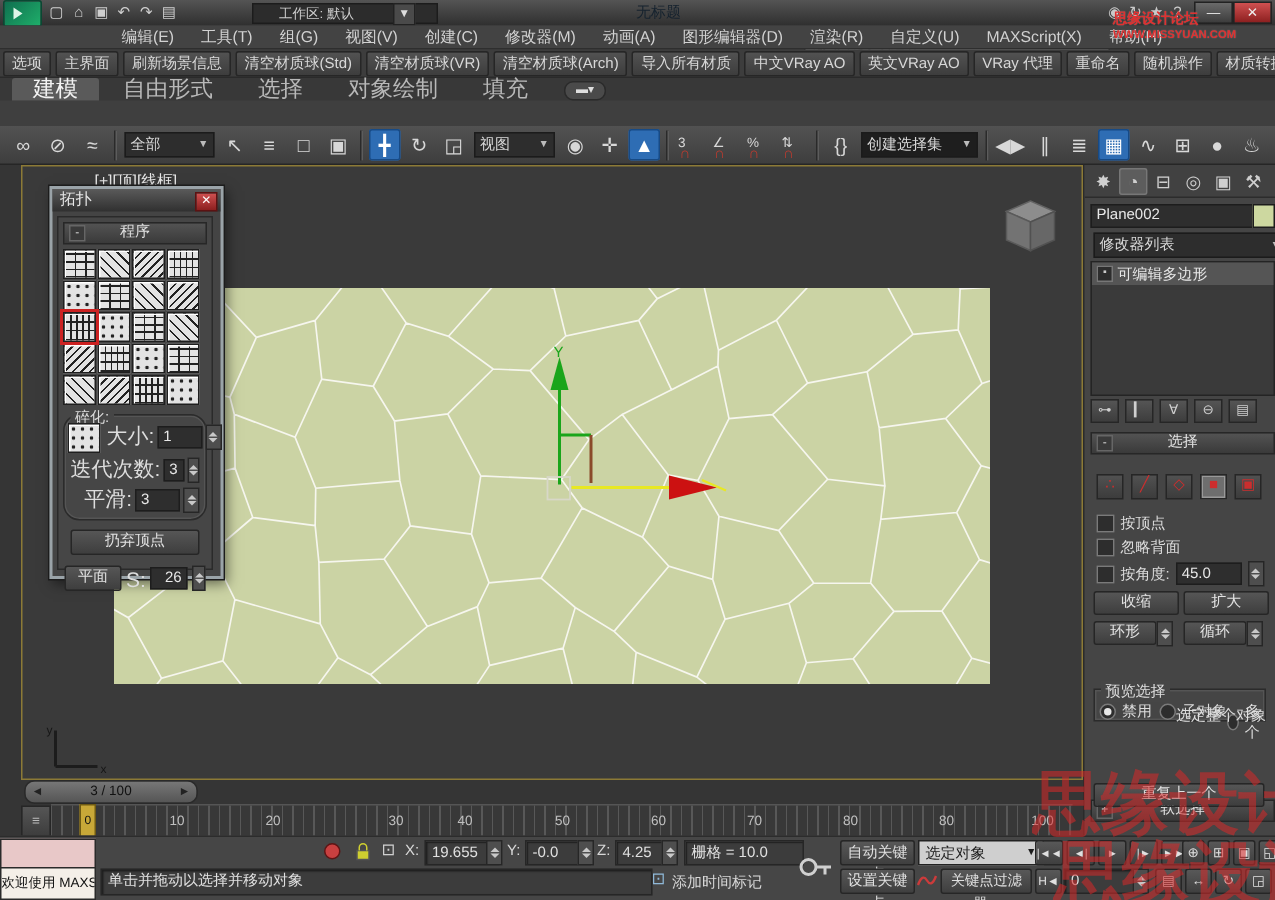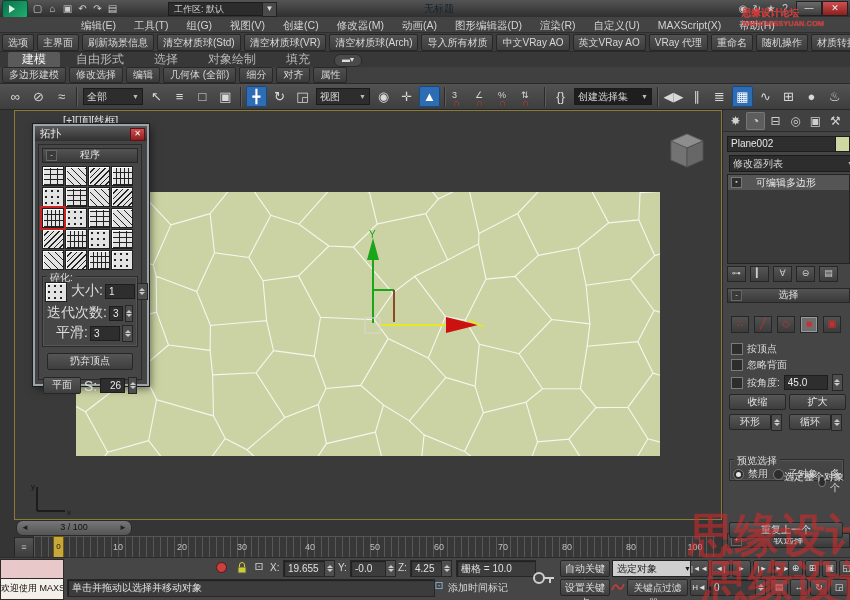--- a/index.html
+++ b/index.html
@@ -5,37 +5,37 @@
   html,body{margin:0;padding:0;background:#2b2b2b;}
   #app{position:relative;width:850px;height:600px;overflow:hidden;
        font-family:"Liberation Sans","DejaVu Sans",sans-serif;
        background:#3f3f3f;color:#d6d6d6;font-size:11px;user-select:none;}
   .abs{position:absolute;}
   
   #titlebar{left:0;top:0;width:850px;height:17px;background:linear-gradient(#545454,#2f2f2f);}
   #logo{left:2px;top:0;width:24px;height:16px;background:linear-gradient(135deg,#0f6f4f,#1fae6a);border:1px solid #0a4833;border-radius:2px;}
   #logo:after{content:"";position:absolute;left:6px;top:4px;border-left:6px solid #dff5e8;border-top:4px solid transparent;border-bottom:4px solid transparent;}
   .qicon{top:2px;width:15px;height:13px;color:#cfcfcf;font-size:10px;line-height:13px;text-align:center;}
-  #workspace{left:168px;top:2px;width:88px;height:12px;background:#2c2c2c;border:1px solid #1c1c1c;color:#cfcfcf;font-size:9px;line-height:12px;padding:0 5px;}
+  #workspace{left:168px;top:2px;width:88px;height:12px;background:#2c2c2c;border:1px solid #1c1c1c;color:#cfcfcf;font-size:9px;line-height:12px;padding:0 17px;}
   #workspace-arrow{left:262px;top:2px;width:13px;height:13px;background:#4a4a4a;border:1px solid #222;color:#ddd;font-size:8px;text-align:center;line-height:12px;}
   #title-band{left:248px;top:0;width:240px;height:17px;background:linear-gradient(#cfe0ec,#9fb8cc);color:#15222e;font-size:10px;line-height:17px;text-align:center;white-space:nowrap;}
   #doc-title{left:424px;top:0;width:64px;height:17px;color:#15222e;font-size:10px;line-height:17px;}
   #search-box{left:536px;top:2px;width:196px;height:12px;background:#f2f2f2;border:1px solid #111;color:#8a8a8a;font-style:italic;font-size:9px;line-height:12px;padding:0 3px;margin-top:20px;}
   .tb-mini{top:2px;width:14px;height:13px;color:#c9c9c9;font-size:10px;line-height:13px;text-align:center;}
   .winbtn{top:1px;width:24px;height:13px;background:linear-gradient(#6a6a6a,#3c3c3c);border:1px solid #222;color:#eee;font-size:9px;line-height:12px;text-align:center;}
   .winbtn.close{background:linear-gradient(#d05050,#8c1f1f);}
   
   #menubar{left:0;top:17px;width:850px;height:16px;background:#434343;border-bottom:1px solid #2e2e2e;display:flex;align-items:center;padding-left:72px;box-sizing:border-box;}
   .menu-item{padding:0 9px;color:#d2d2d2;font-size:10.5px;line-height:16px;white-space:nowrap;}
   
   #scriptbar{left:0;top:33px;width:850px;height:19px;background:#3d3d3d;border-bottom:1px solid #2a2a2a;display:flex;align-items:center;gap:3px;padding-left:2px;box-sizing:border-box;overflow:hidden;}
   .sbtn{flex:0 0 auto;background:linear-gradient(#525252,#3d3d3d);border:1px solid #262626;border-radius:2px;color:#d8d8d8;font-size:10px;line-height:13px;padding:1px 5px;white-space:nowrap;}
   
   #ribbontabs{left:0;top:52px;width:850px;height:15px;background:#383838;display:flex;align-items:flex-end;padding-left:8px;box-sizing:border-box;gap:2px;}
-  .rtab{padding:1px 14px;font-size:12px;color:#b8b8b8;line-height:13px;white-space:nowrap;text-align:right;}
+  .rtab{padding:1px 14px;font-size:15px;color:#b8b8b8;line-height:13px;white-space:nowrap;text-align:right;}
   .rtab.active{background:#5a5a5a;color:#f2f2f2;border-radius:2px 2px 0 0;}
   #ribbon-min{width:26px;height:11px;background:#4a4a4a;border:1px solid #2a2a2a;border-radius:6px;margin-left:8px;color:#ddd;font-size:8px;text-align:center;line-height:10px;}
   #ribbonpanels{left:0;top:67px;width:850px;height:17px;background:#404040;border-bottom:1px solid #2a2a2a;display:flex;align-items:center;gap:3px;padding-left:2px;box-sizing:border-box;}
   .rpanel{background:linear-gradient(#4f4f4f,#3b3b3b);border:1px solid #282828;border-radius:2px;color:#d5d5d5;font-size:10px;line-height:12px;padding:1px 6px;white-space:nowrap;}
   
   #maintoolbar{left:0;top:84px;width:850px;height:26px;background:linear-gradient(#525252,#3e3e3e);border-bottom:1px solid #262626;display:flex;align-items:center;padding-left:4px;box-sizing:border-box;}
   .ticon{flex:0 0 auto;width:21px;height:21px;margin:0 1px;color:#d8d8d8;font-size:13px;line-height:21px;text-align:center;border-radius:2px;position:relative;}
   .ticon.active{background:#2e6db4;color:#fff;box-shadow:inset 0 0 0 1px #174a85;}
   .tsep{flex:0 0 auto;width:1px;height:20px;background:#2a2a2a;border-right:1px solid #5c5c5c;margin:0 3px;}
   .tcombo{flex:0 0 auto;height:15px;background:#2d2d2d;border:1px solid #1b1b1b;color:#d8d8d8;font-size:10px;line-height:15px;padding:0 3px;display:flex;align-items:center;margin:0 2px;}
@@ -75,21 +75,21 @@
   .pbtn{background:linear-gradient(#565656,#3e3e3e);border:1px solid #262626;border-radius:2px;color:#e2e2e2;font-size:10px;line-height:14px;text-align:center;}
   
   #cmdpanel{left:722px;top:0;width:128px;height:447px;background:#454545;border-left:1px solid #2a2a2a;overflow:hidden;}
   #cptabs{left:0;top:0;width:128px;height:22px;display:flex;align-items:center;gap:1px;padding-left:3px;box-sizing:border-box;border-bottom:1px solid #2c2c2c;background:#414141;}
   .cptab{width:19px;height:18px;text-align:center;line-height:18px;font-size:12px;color:#cfcfcf;border-radius:2px;}
   .cptab.active{background:#5d5d5d;box-shadow:inset 0 0 0 1px #777;}
   #objname{left:4px;top:26px;width:104px;height:14px;}
   #objcolor{left:112px;top:26px;width:13px;height:14px;background:#cdd8a0;border:1px solid #1c1c1c;}
   #modlist{left:4px;top:45px;width:121px;height:15px;}
   #stack{left:4px;top:64px;width:121px;height:88px;background:#3a3a3a;border:1px solid #242424;}
-  .stackrow{height:15px;background:#555;display:flex;align-items:center;gap:14px;padding-left:3px;color:#e8e8e8;font-size:10px;}
+  .stackrow{height:15px;background:#555;display:flex;align-items:center;gap:3px;padding-left:3px;color:#e8e8e8;font-size:10px;}
   .stackrow .mic{width:9px;height:9px;background:#2d2d2d;border:1px solid #777;font-size:7px;line-height:8px;text-align:center;color:#ccc;}
   #stacktools{left:4px;top:156px;width:121px;height:16px;display:flex;gap:4px;align-items:center;}
   .stool{width:17px;height:14px;background:linear-gradient(#555,#3d3d3d);border:1px solid #262626;color:#d0d0d0;font-size:9px;line-height:13px;text-align:center;}
   .cph{width:121px;height:13px;margin-left:4px;}
   .subicons{left:8px;top:206px;display:flex;gap:5px;}
   .soico{width:16px;height:15px;background:linear-gradient(#515151,#3c3c3c);border:1px solid #262626;color:#cc2e2e;font-size:10px;line-height:14px;text-align:center;}
   .soico.active{background:#6e6e6e;box-shadow:inset 0 0 0 1px #999;}
   .cbrow{position:absolute;display:flex;align-items:center;gap:4px;font-size:10px;color:#dcdcdc;}
   .cb{width:10px;height:10px;background:#2d2d2d;border:1px solid #7a7a7a;display:inline-block;}
   .rd{width:9px;height:9px;background:#2d2d2d;border:1px solid #7a7a7a;border-radius:50%;display:inline-block;position:relative;}
@@ -176,29 +176,20 @@
       <div class="sbtn">材质转换</div>
     </div>
 
   <div id="ribbontabs" class="abs">
       <div class="rtab active">建模</div>
       <div class="rtab">自由形式</div>
       <div class="rtab">选择</div>
       <div class="rtab">对象绘制</div>
       <div class="rtab">填充</div>
       <div id="ribbon-min">▬▾</div>
-    </div>
-  <div id="ribbonpanels" class="abs">
-      <div class="rpanel">多边形建模</div>
-      <div class="rpanel">修改选择</div>
-      <div class="rpanel">编辑</div>
-      <div class="rpanel">几何体 (全部)</div>
-      <div class="rpanel">细分</div>
-      <div class="rpanel">对齐</div>
-      <div class="rpanel">属性</div>
     </div>
 
   <div id="maintoolbar" class="abs">
       <div class="ticon">∞</div>
       <div class="ticon">⊘</div>
       <div class="ticon">≈</div>
       <div class="tsep"></div>
       <div class="tcombo" style="width: 52px;">
         <span>全部</span>
         <span class="arr">▼</span>
@@ -287,21 +278,21 @@
 
     <div id="scrub" class="abs">
       <span class="scrub-arr" style="left:1px;">◄</span>
       <span>3 / 100</span>
       <span class="scrub-arr" style="right:1px;">►</span>
     </div>
     <div id="minicurve" class="abs">≡</div>
     <div id="ruler" class="abs">
         <div class="tick" style="left: 84px;">10</div>
         <div class="tick" style="left: 148px;">20</div>
-        <div class="tick" style="left: 208px;">30</div>
+        <div class="tick" style="left: 230px;">30</div>
         <div class="tick" style="left: 276px;">40</div>
         <div class="tick" style="left: 341px;">50</div>
         <div class="tick" style="left: 405px;">60</div>
         <div class="tick" style="left: 469px;">70</div>
         <div class="tick" style="left: 533px;">80</div>
         <div class="tick" style="left: 597px;">80</div>
         <div class="tick" style="left: 661px;">100</div>
       </div>
     <div id="fmarker" class="abs">0</div>
 
@@ -422,21 +413,21 @@
           <div class="pat p1"></div>
           <div class="pat p2"></div>
           <div class="pat p3"></div>
           <div class="pat p4"></div>
           <div class="pat p0"></div>
           <div class="pat p1"></div>
           <div class="pat p2"></div>
           <div class="pat p3"></div>
           <div class="pat p4"></div>
         </div>
-      <div class="grp" style="margin-top:6px;">
+      <div class="grp" style="margin-top:6px;border-radius:11px;">
         <span class="glabel">碎化:</span>
         <div style="display:flex;align-items:flex-start;gap:2px;">
           <div class="pat p4" style="width:20px;height:18px;flex:0 0 auto;margin-top:2px;"></div>
           <div style="flex:1;">
             <div class="frow">
               <span class="flabel">大小:</span>
               <span class="field" style="width:22px;">1</span>
               <span class="spin">
                   <i></i>
                   <i></i>

